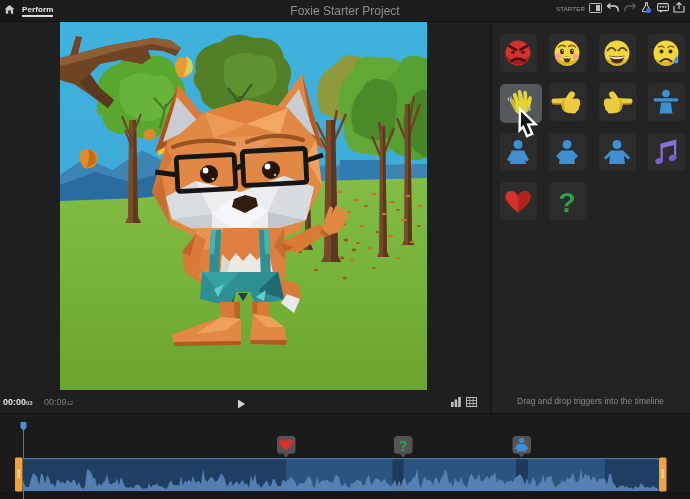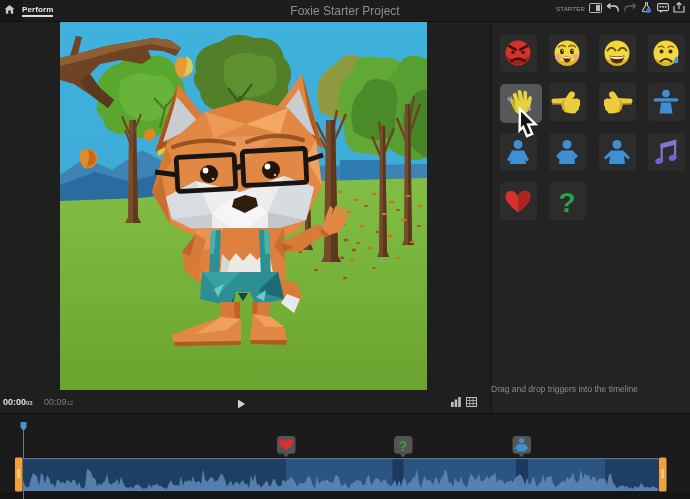--- a/index.html
+++ b/index.html
@@ -16,21 +16,21 @@
 #rightpanel{left:491px;top:21px;width:199px;height:392px;background:#232323;border-left:1px solid #131313;}
 #timeline{left:0;top:413px;width:690px;height:86px;background:#1b1b1b;border-top:1px solid #101010;}
 
 .tbtn{position:absolute;width:37px;height:38px;background:#2c2c2c;border-radius:4px;}
 .tsel{background:#55585b;}
 
 #tc1{left:3px;top:397px;color:#e0e0e0;font-size:9px;font-weight:bold;}
 #tc1 small{font-size:6px;font-weight:bold;color:#cfcfcf;}
 #tc2{left:44px;top:397px;color:#7f7f7f;font-size:9px;}
 #tc2 small{font-size:6px;}
-#dragmsg{left:491px;top:384px;width:199px;text-align:left;color:#8b8b8b;font-size:8.5px;}
+#dragmsg{left:491px;top:396px;width:199px;text-align:center;color:#8b8b8b;font-size:8.5px;}
 </style></head>
 <body>
 <div id="app">
   <div class="abs" id="viewport"></div>
   <div class="abs" id="rightpanel"></div>
   <div class="abs" id="timeline"></div>
   <div class="abs" id="topbar"></div>
   <div class="abs" id="homebox"></div>
   <svg class="abs" style="left:4px;top:4px" width="11" height="11" viewBox="0 0 12 12">
       <path d="M6 1 L11.3 5.4 L10 5.4 L10 10.5 L7.4 10.5 L7.4 7 L4.6 7 L4.6 10.5 L2 10.5 L2 5.4 L0.7 5.4 Z" fill="#c9c9c9"></path>

